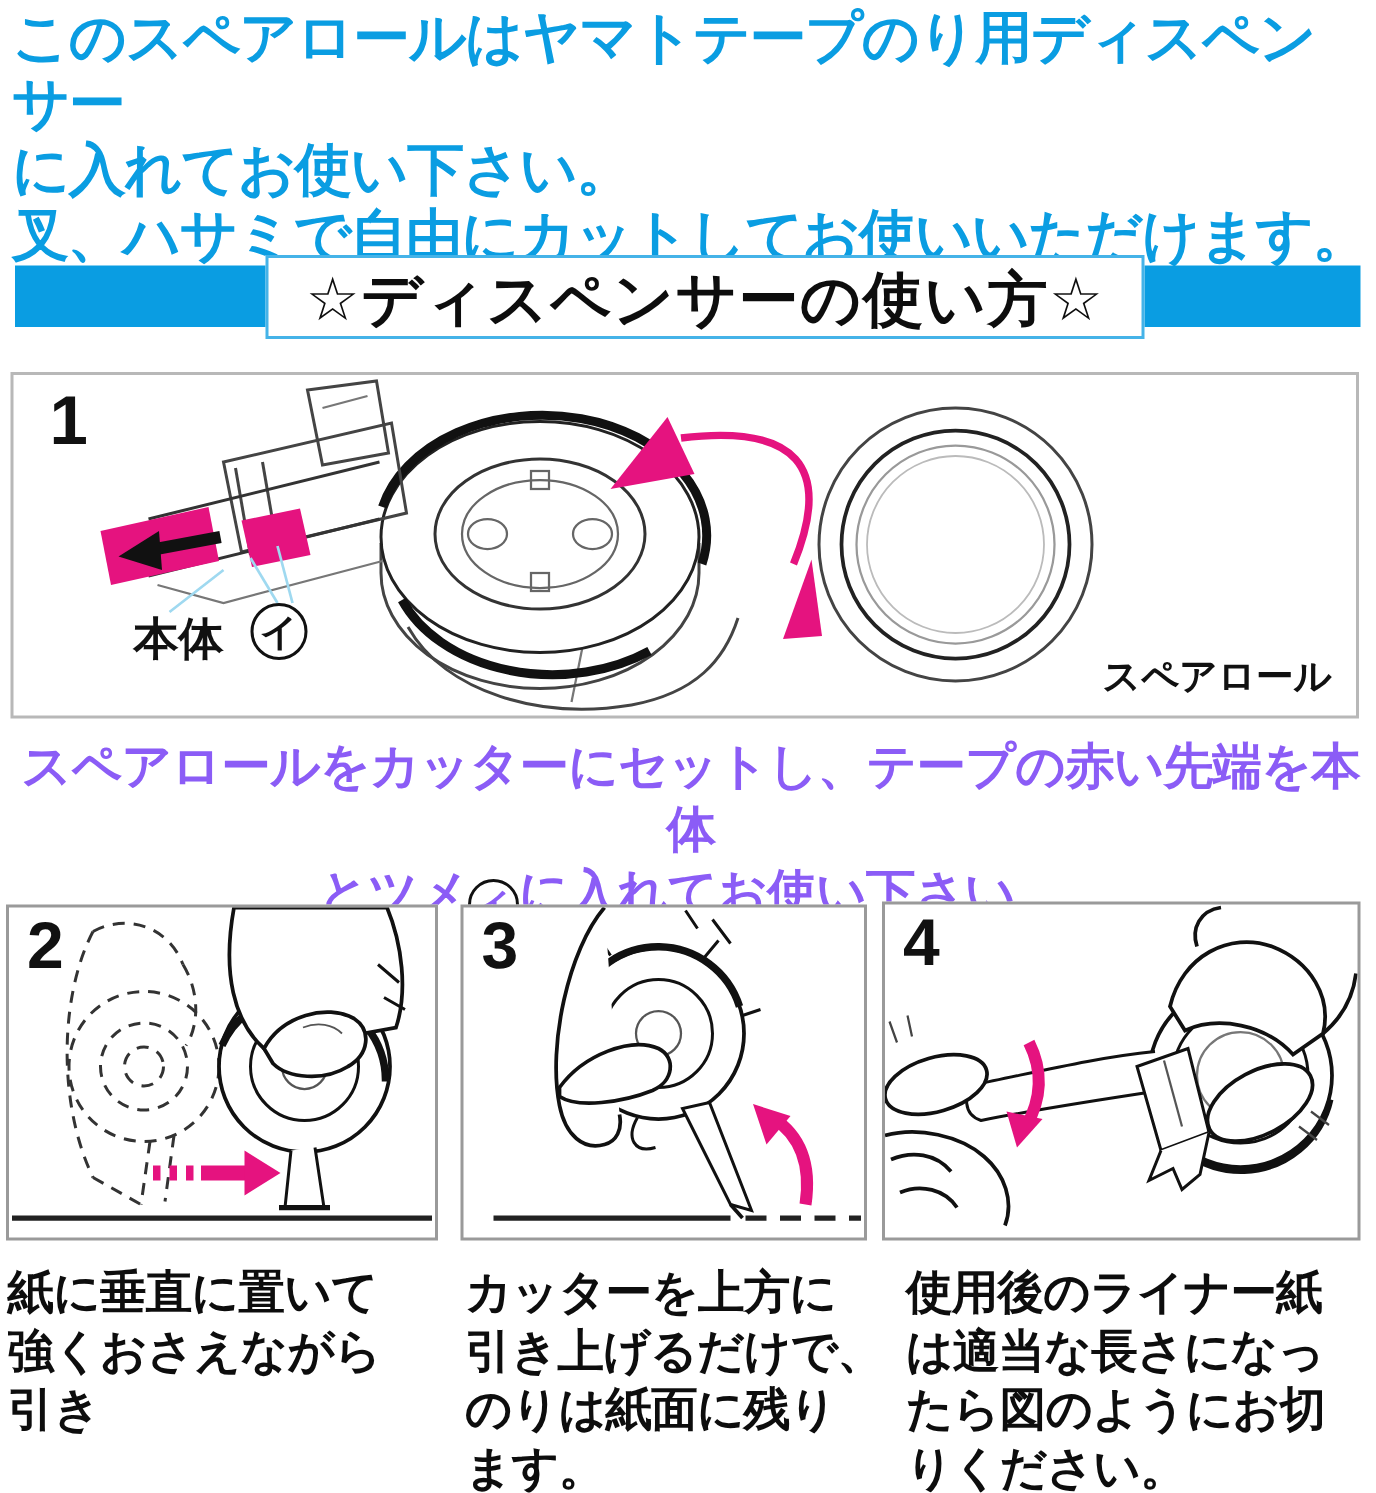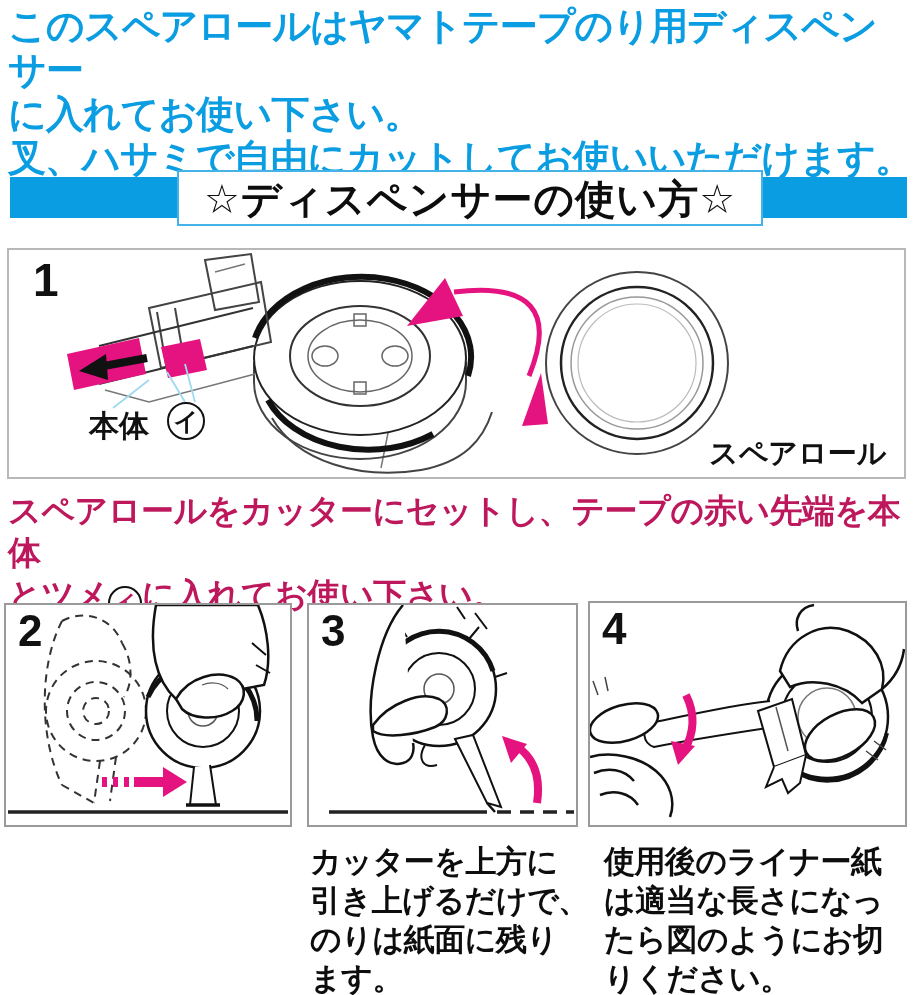--- a/index.html
+++ b/index.html
@@ -40,21 +40,21 @@
 
   .fig-label{position:absolute;font-size:30px;font-weight:bold;color:#111;}
   .circle-mark{
     position:absolute;width:38px;height:38px;border:2.5px solid #111;border-radius:50%;
     display:flex;align-items:center;justify-content:center;
     font-size:25px;font-weight:bold;background:#fff;
   }
 
   .usage-note{
     position:absolute;left:8px;top:490px;width:905px;
-    font-size:33px;font-weight:bold;line-height:42px;letter-spacing:-0.5px;color:#be185d;
+    font-size:33px;font-weight:bold;line-height:42px;letter-spacing:-0.5px;color:#8b5cf6;text-align:center;
   }
   .inline-circle{
     display:inline-flex;width:34px;height:34px;border:2px solid #111;border-radius:50%;
     align-items:center;justify-content:center;font-size:23px;vertical-align:-5px;
   }
 
   .caption{
     position:absolute;top:842px;
     font-size:31px;font-weight:bold;line-height:39px;color:#0d0d0d;
     white-space:pre-line;letter-spacing:-0.5px;
@@ -125,21 +125,21 @@
         <circle cx="628" cy="113" r="91" stroke="#444" stroke-width="2"></circle>
         <circle cx="628" cy="113" r="76" stroke="#222" stroke-width="2.5"></circle>
         <circle cx="628" cy="113" r="66" stroke="#999" stroke-width="1.5"></circle>
         <circle cx="628" cy="113" r="59" stroke="#bbb" stroke-width="1.2"></circle>
         <polygon points="513,176 532,123 539,174" class="fill-magenta"></polygon>
       </g>
     </svg>
     <div class="step-num">1</div>
     <div class="fig-label" style="left:80px;top:156px;text-align:center;">本体</div>
     <div class="circle-mark" style="left:158px;top:152px;">イ</div>
-    <div class="fig-label" style="left:700px;top:184px;font-size:29px;">スペアロール</div>
+    <div class="fig-label" style="left:726px;top:184px;font-size:25px;">スペアロール</div>
   </div>
 
   <div class="usage-note">
     <span>スペアロールをカッターにセットし、テープの赤い先端を本体</span><br>
     <span>とツメ</span><span class="inline-circle">イ</span><span>に入れてお使い下さい。</span>
   </div>
 
   <div class="step-box" style="left:4px;top:603px;width:288px;height:224px;">
     <svg viewBox="0 0 284 220">
       <g fill="none" stroke="#333" stroke-width="2" stroke-dasharray="8 6">
@@ -230,20 +230,23 @@
         <path d="M8,90 l-5,-14 M18,86 l-3,-14" stroke-width="1.5" fill="none" stroke="#444"></path>
       </g>
       <g>
         <path d="M96,90 Q110,118 94,146" class="stroke-magenta" stroke-width="8" fill="none"></path>
         <polygon points="88,160 81,136 105,141" class="fill-magenta"></polygon>
       </g>
     </svg>
     <div class="step-num small">4</div>
   </div>
 
+  <div class="caption" style="left:5px;width:300px;">紙に垂直に置いて
+強くおさえながら
+引き</div>
   <div class="caption" style="left:310px;width:295px;">カッターを上方に
 引き上げるだけで、
 のりは紙面に残り
 ます。</div>
   <div class="caption" style="left:604px;width:312px;">使用後のライナー紙
 は適当な長さになっ
 たら図のようにお切
 りください。</div>
 
 </div>

